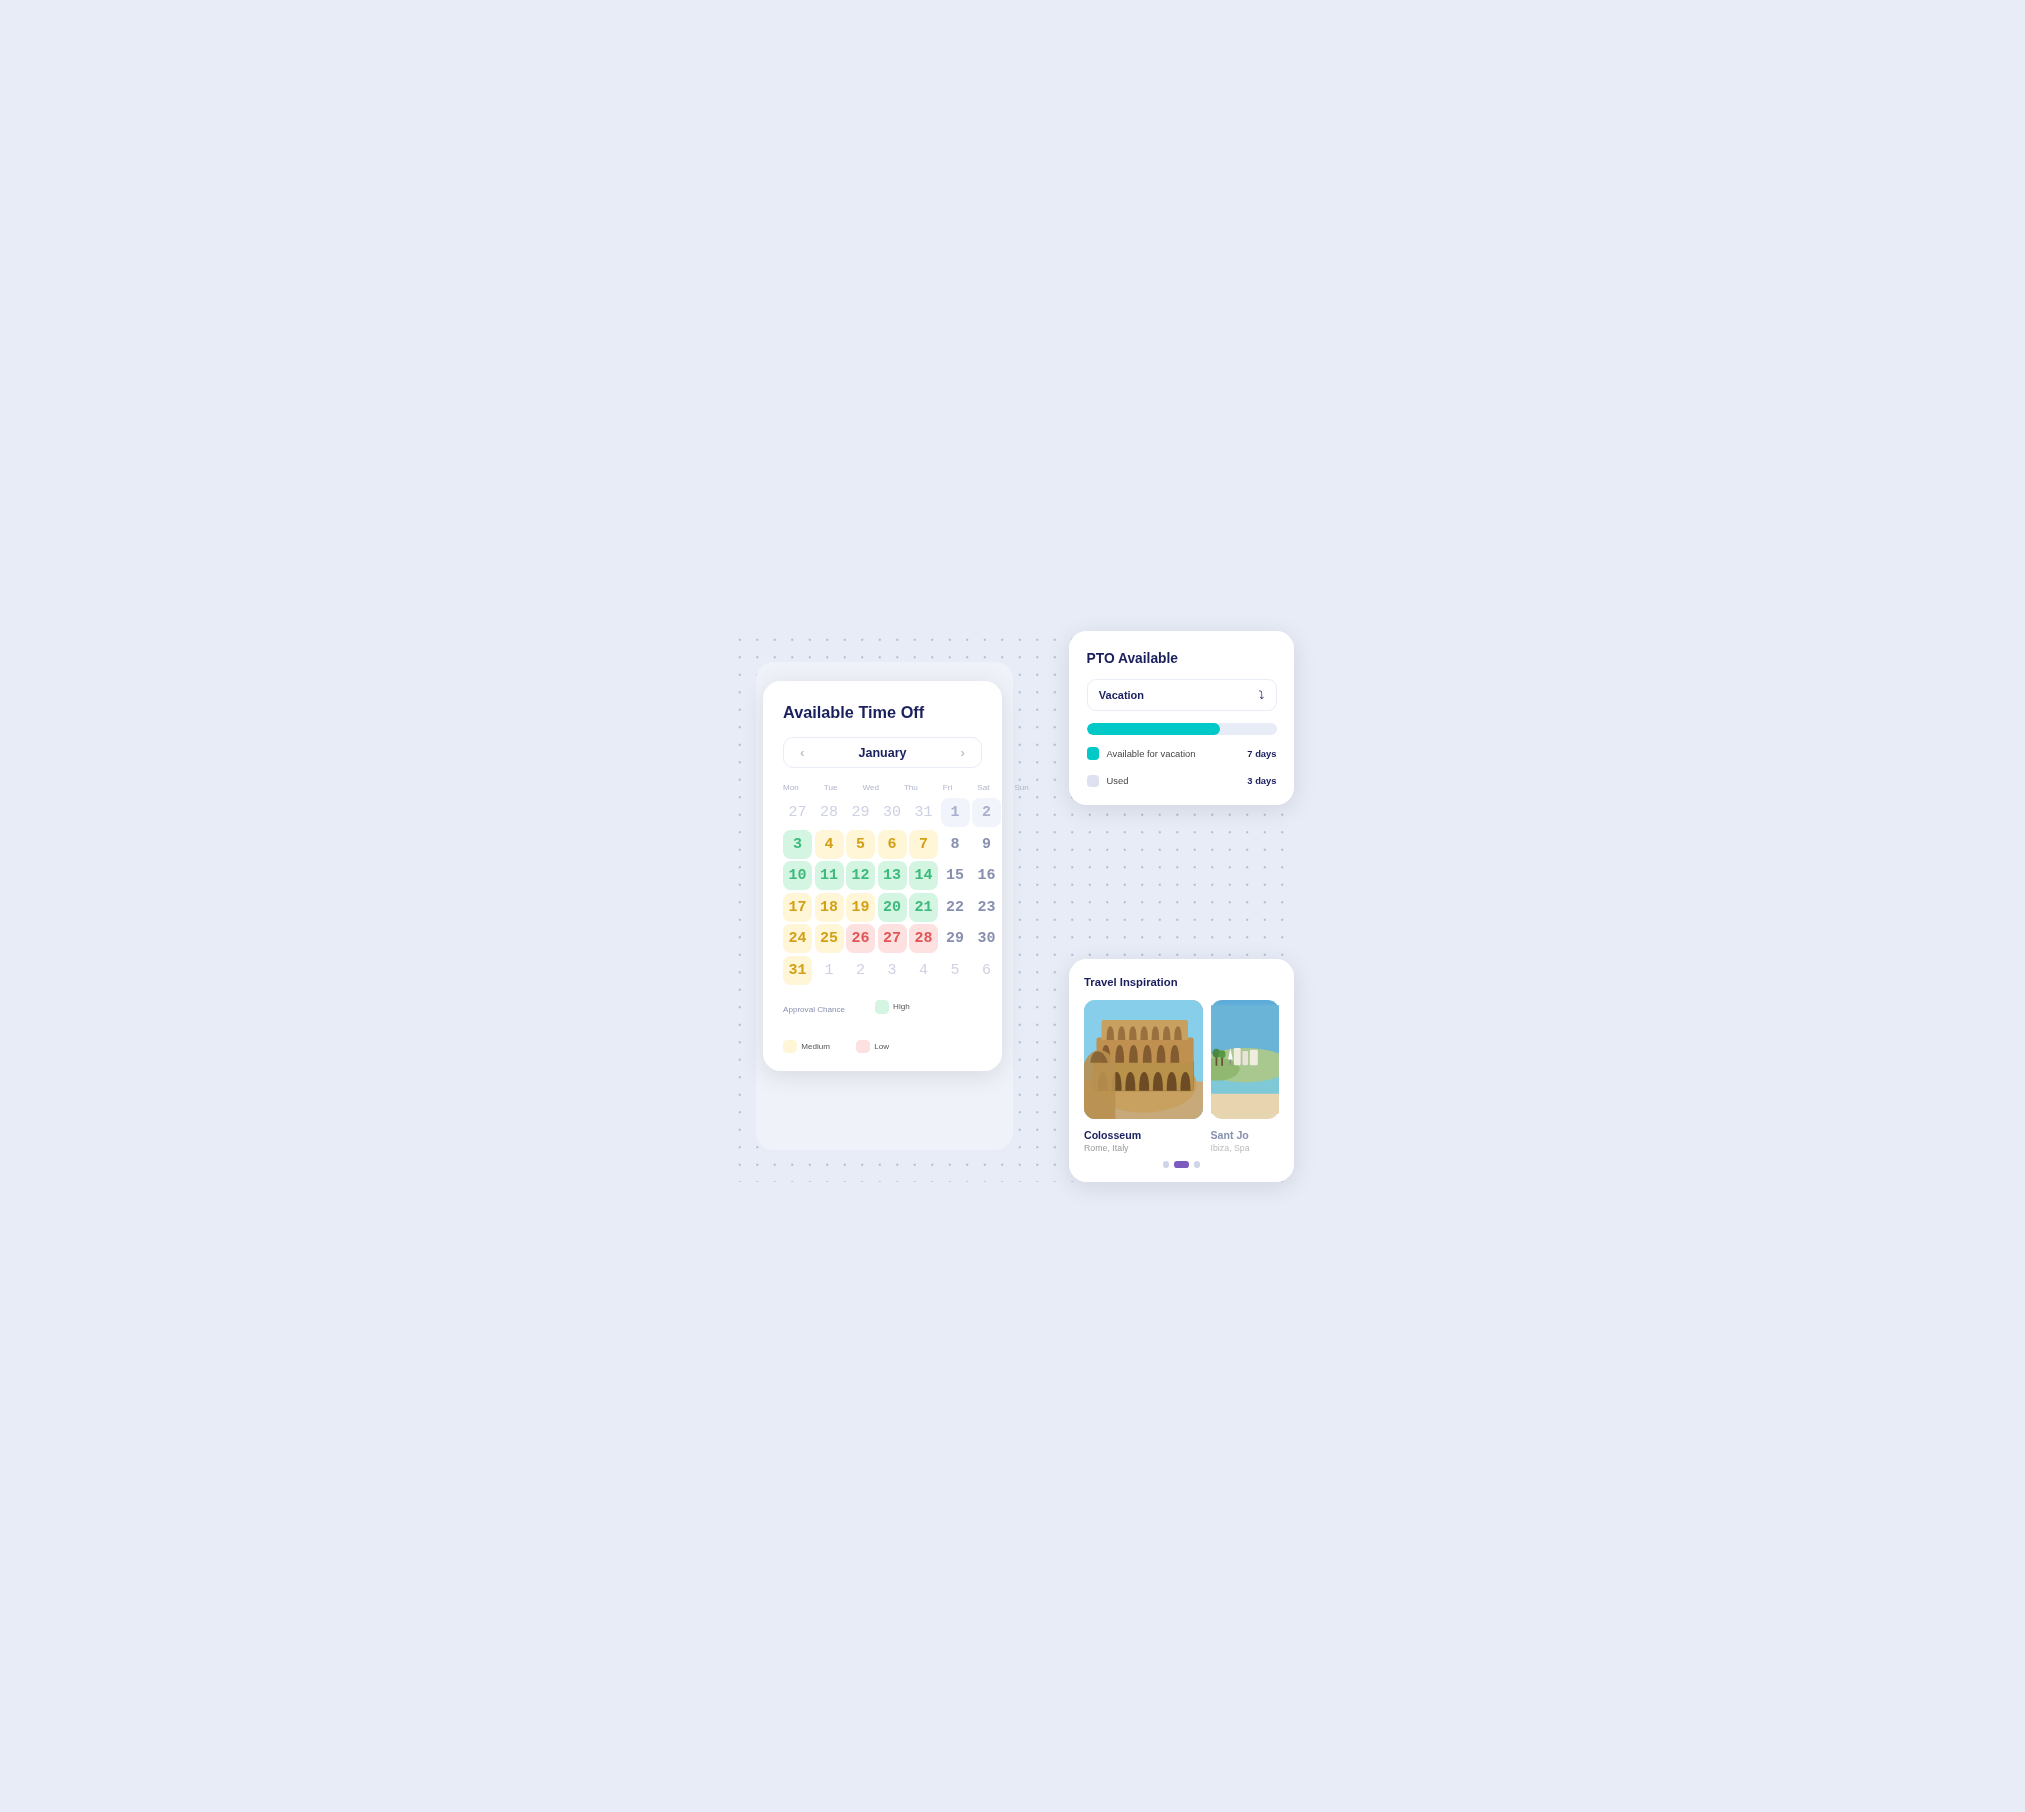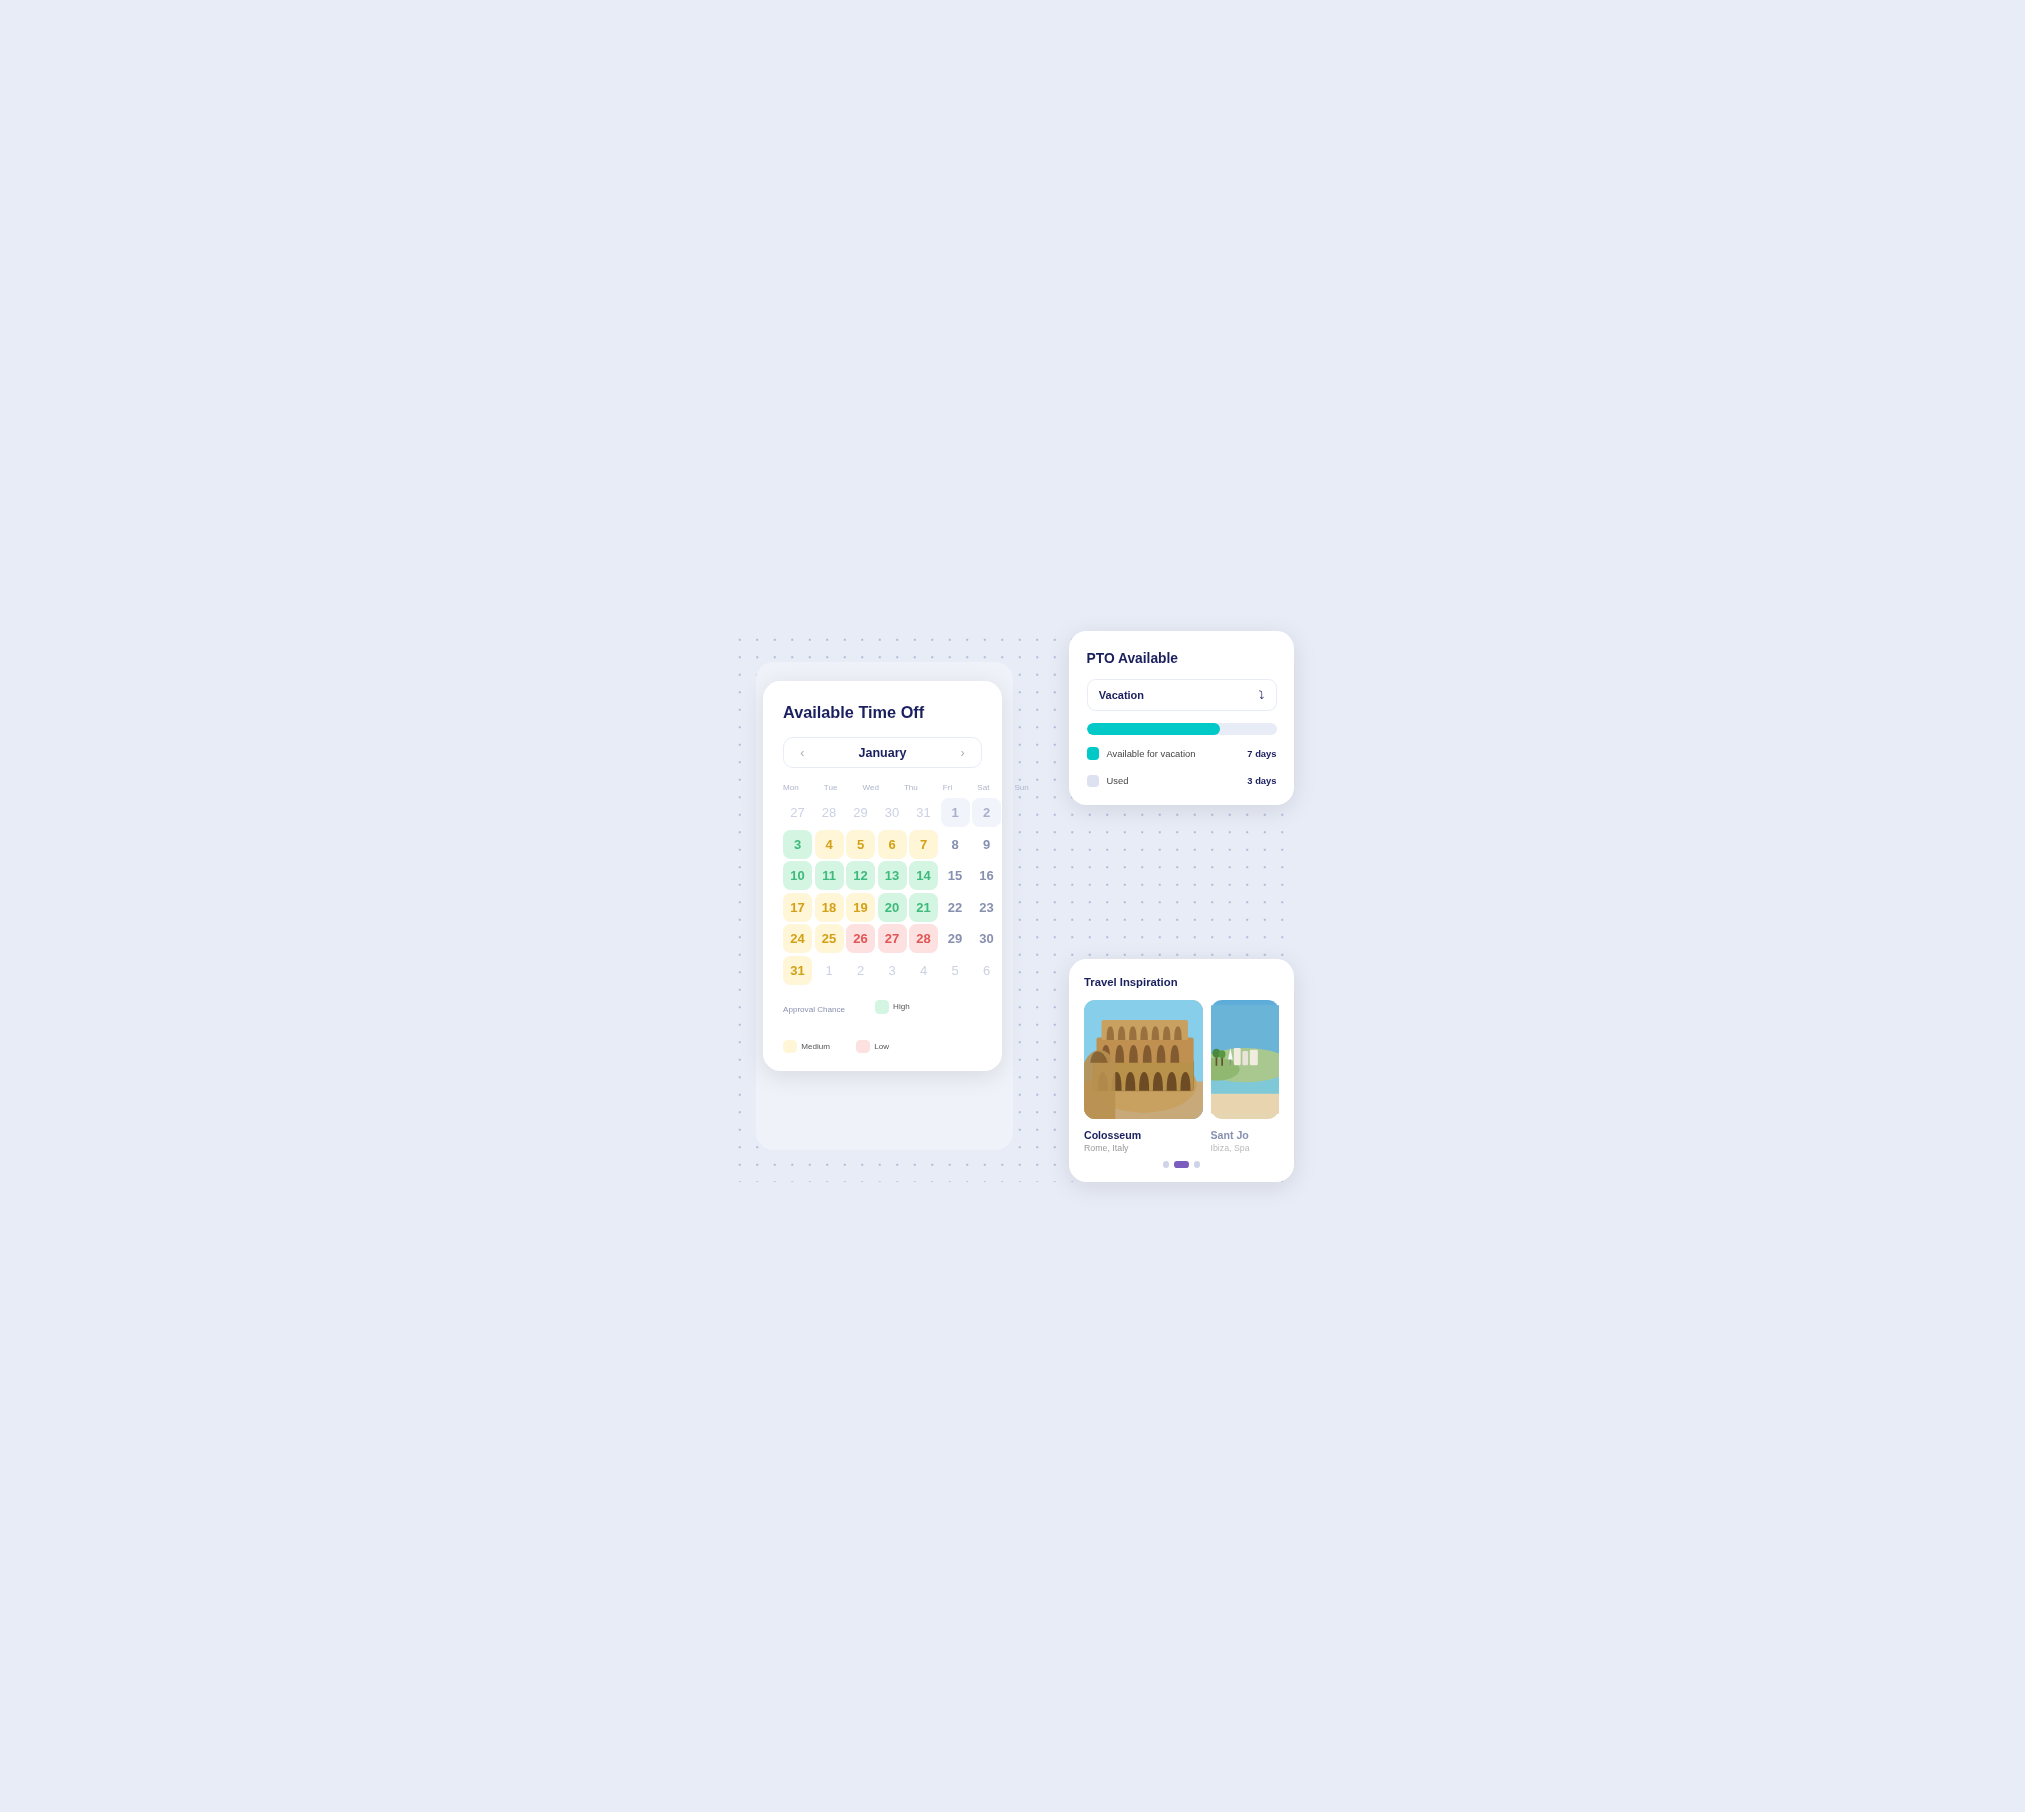--- a/index.html
+++ b/index.html
@@ -106,23 +106,24 @@
       gap: 2.5px;
     }
 
     .cal-day {
       display: flex;
       align-items: center;
       justify-content: center;
       width: 29px;
       height: 29px;
       border-radius: 7.5px;
-      font-size: 13px;
+      font-size: 15px;
       font-weight: 700;
       margin: auto;
+      font-family: Liberation Mono, monospace;
     }
 
     .cal-day.empty {
       color: #cdd1e3;
       background: none;
       font-weight: 400;
     }
 
     .cal-day.high {
       background: #d4f5e2;

